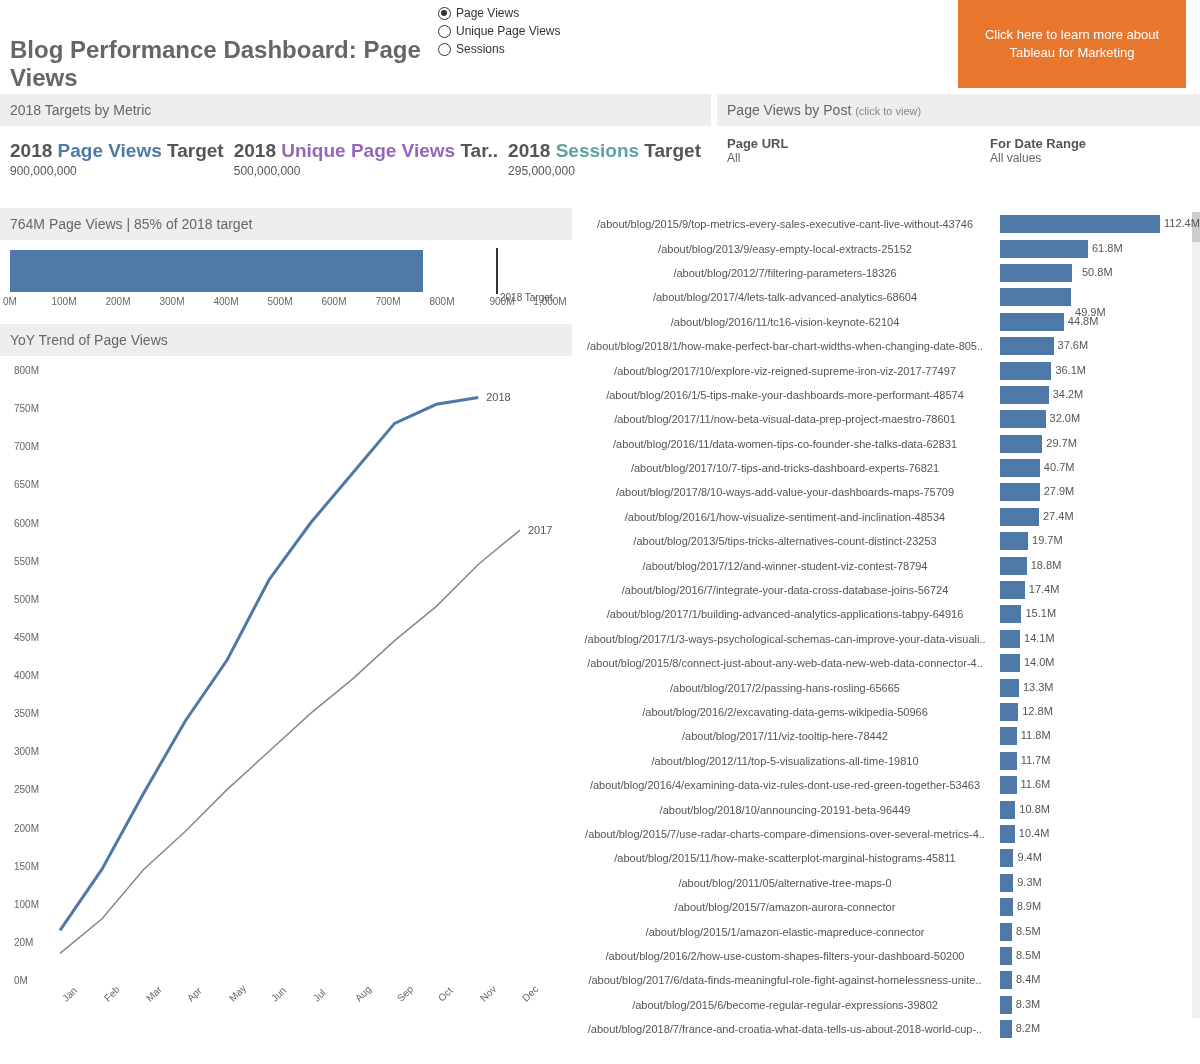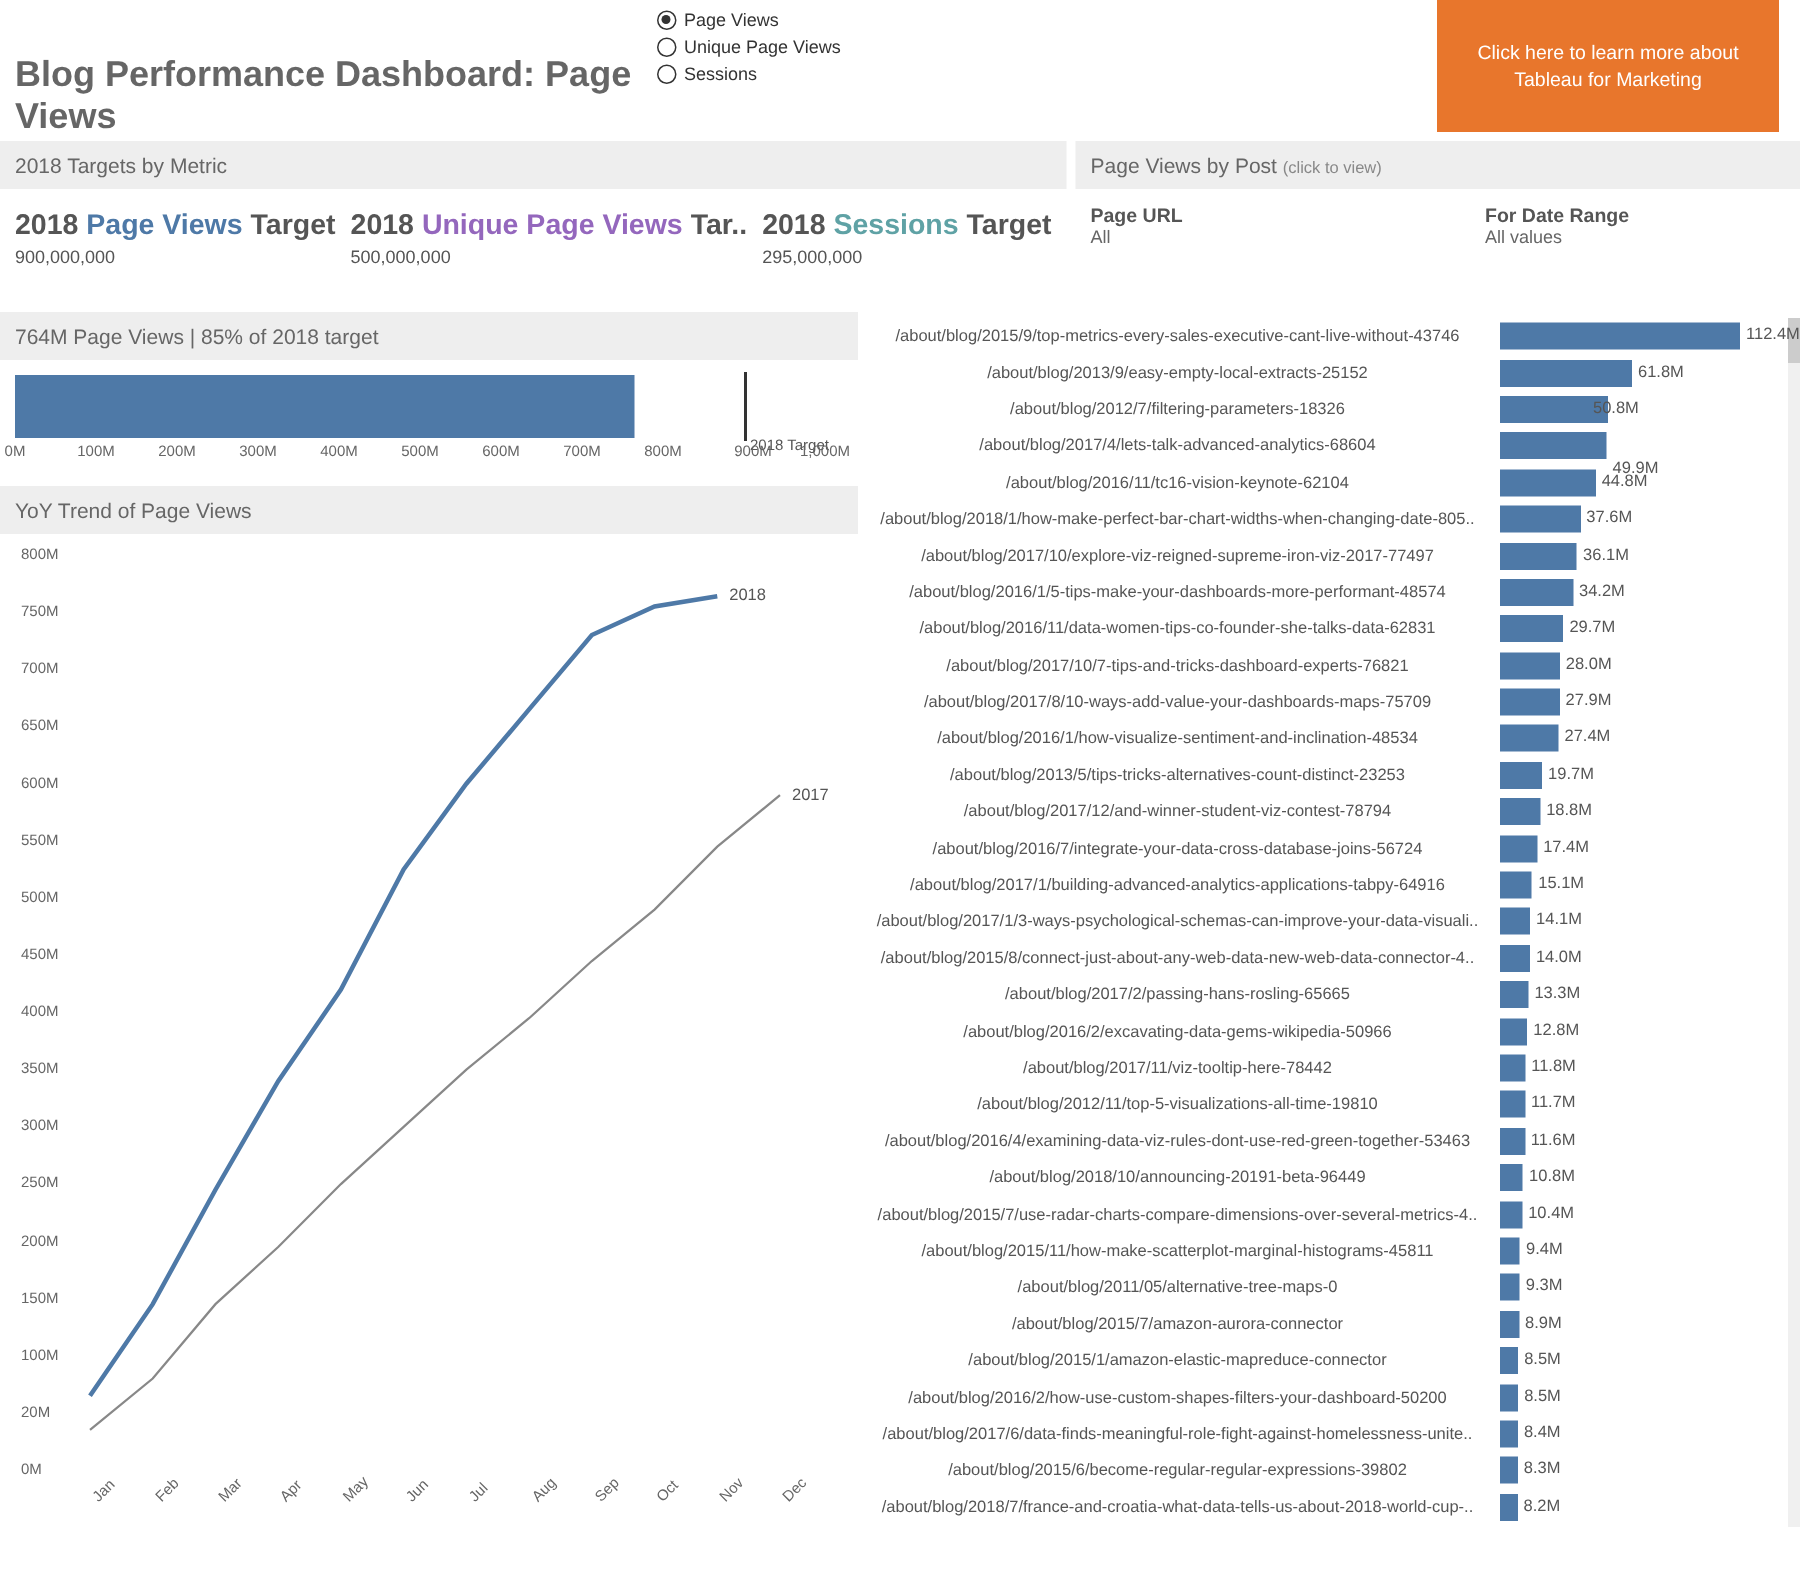--- a/index.html
+++ b/index.html
@@ -199,21 +199,21 @@
         <div class="hbar-label">/about/blog/2013/9/easy-empty-local-extracts-25152</div>
         <div class="hbar-track">
           <div class="hbar" style="width: 87.9715px;"></div>
           <span class="hbar-val" style="left: 87.9715px;">61.8M</span>
         </div>
       </div>
       <div class="hbar-row">
         <div class="hbar-label">/about/blog/2012/7/filtering-parameters-18326</div>
         <div class="hbar-track">
           <div class="hbar" style="width: 72.3132px;"></div>
-          <span class="hbar-val" style="left: 58px;">50.8M</span>
+          <span class="hbar-val" style="left: 78px;">50.8M</span>
         </div>
       </div>
       <div class="hbar-row">
         <div class="hbar-label">/about/blog/2017/4/lets-talk-advanced-analytics-68604</div>
         <div class="hbar-track">
           <div class="hbar" style="width: 71.032px;"></div>
           <span class="hbar-val" style="left: 71.032px; margin-top: 16px;">49.9M</span>
         </div>
       </div>
       <div class="hbar-row">
@@ -238,31 +238,38 @@
         </div>
       </div>
       <div class="hbar-row">
         <div class="hbar-label">/about/blog/2016/1/5-tips-make-your-dashboards-more-performant-48574</div>
         <div class="hbar-track">
           <div class="hbar" style="width: 48.6833px;"></div>
           <span class="hbar-val" style="left: 48.6833px;">34.2M</span>
         </div>
       </div>
       <div class="hbar-row">
+        <div class="hbar-label">/about/blog/2017/11/now-beta-visual-data-prep-project-maestro-78601</div>
+        <div class="hbar-track">
+          <div class="hbar" style="width: 45.5516px;"></div>
+          <span class="hbar-val" style="left: 45.5516px;">32.0M</span>
+        </div>
+      </div>
+      <div class="hbar-row">
         <div class="hbar-label">/about/blog/2016/11/data-women-tips-co-founder-she-talks-data-62831</div>
         <div class="hbar-track">
           <div class="hbar" style="width: 42.2776px;"></div>
           <span class="hbar-val" style="left: 42.2776px;">29.7M</span>
         </div>
       </div>
       <div class="hbar-row">
         <div class="hbar-label">/about/blog/2017/10/7-tips-and-tricks-dashboard-experts-76821</div>
         <div class="hbar-track">
           <div class="hbar" style="width: 39.8577px;"></div>
-          <span class="hbar-val" style="left: 39.8577px;">28.0M</span>
+          <span class="hbar-val" style="left: 39.8577px;">40.7M</span>
         </div>
       </div>
       <div class="hbar-row">
         <div class="hbar-label">/about/blog/2017/8/10-ways-add-value-your-dashboards-maps-75709</div>
         <div class="hbar-track">
           <div class="hbar" style="width: 39.7153px;"></div>
           <span class="hbar-val" style="left: 39.7153px;">27.9M</span>
         </div>
       </div>
       <div class="hbar-row">

